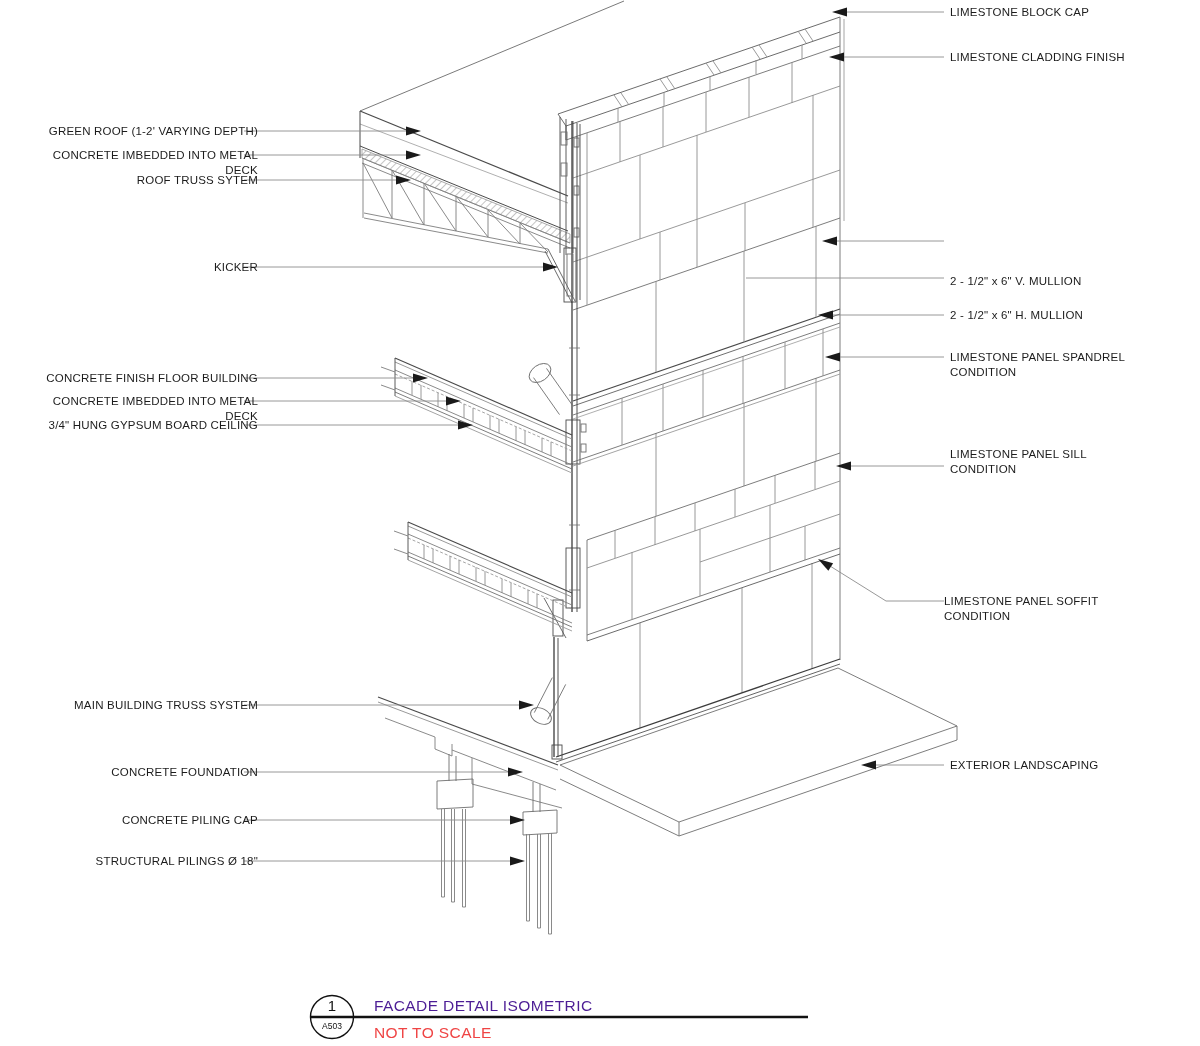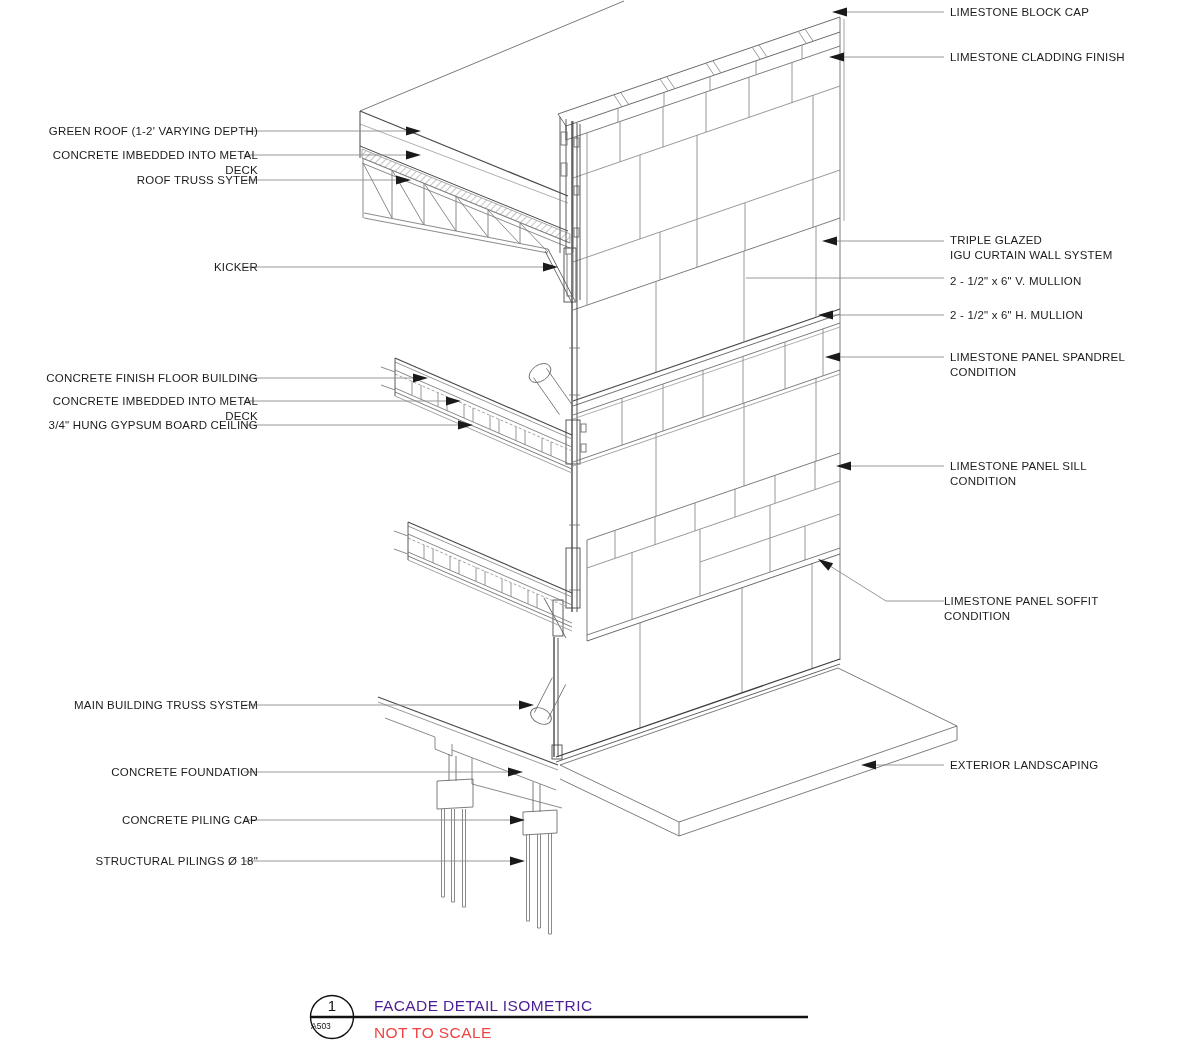--- a/index.html
+++ b/index.html
@@ -6,21 +6,21 @@
   body{width:1200px;height:1046px;position:relative;background:#ffffff;overflow:hidden;
        font-family:"Liberation Sans",sans-serif}
   #stage{position:absolute;left:0;top:0;width:1200px;height:1046px}
   svg{position:absolute;left:0;top:0}
   .lbl{position:absolute;font-size:11.5px;line-height:15px;color:#1c1c1c;
        letter-spacing:.2px;white-space:pre-line}
   .lbl-l{left:22px;width:236px;text-align:right}
   .lbl-r{left:950px;width:200px;text-align:left}
   .tb-num{position:absolute;left:311px;top:997px;width:42px;text-align:center;
           font-size:15px;color:#111}
-  .tb-sheet{position:absolute;left:311px;top:1021px;width:42px;text-align:left;
+  .tb-sheet{position:absolute;left:311px;top:1021px;width:42px;text-align:center;
           font-size:8.5px;color:#111}
   .tb-title{position:absolute;left:374px;top:997px;font-size:15.5px;color:#4c1d95;letter-spacing:.4px}
   .tb-scale{position:absolute;left:374px;top:1024px;font-size:15.5px;color:#ef4444;letter-spacing:.4px}
 </style>
 </head>
 <body>
 
 <div id="stage">
 
 <svg width="1200" height="1046" viewBox="0 0 1200 1046">
@@ -355,26 +355,24 @@
   <div class="lbl lbl-l" style="top:371px">CONCRETE FINISH FLOOR BUILDING</div>
   <div class="lbl lbl-l" style="top:394px">CONCRETE IMBEDDED INTO METAL DECK</div>
   <div class="lbl lbl-l" style="top:418px">3/4" HUNG GYPSUM BOARD CEILING</div>
   <div class="lbl lbl-l" style="top:698px">MAIN BUILDING TRUSS SYSTEM</div>
   <div class="lbl lbl-l" style="top:765px">CONCRETE FOUNDATION</div>
   <div class="lbl lbl-l" style="top:813px">CONCRETE PILING CAP</div>
   <div class="lbl lbl-l" style="top:854px">STRUCTURAL PILINGS Ø 18"</div>
 
   <div class="lbl lbl-r" style="top:5px">LIMESTONE BLOCK CAP</div>
   <div class="lbl lbl-r" style="top:50px">LIMESTONE CLADDING FINISH</div>
-  <div class="lbl lbl-r" style="top:233px">TRIPLE GLAZED
-IGU CURTAIN WALL SYSTEM</div>
   <div class="lbl lbl-r" style="top:274px">2 - 1/2" x 6" V. MULLION</div>
   <div class="lbl lbl-r" style="top:308px">2 - 1/2" x 6" H. MULLION</div>
   <div class="lbl lbl-r" style="top:350px">LIMESTONE PANEL SPANDREL CONDITION</div>
-  <div class="lbl lbl-r" style="top:459px">LIMESTONE PANEL SILL CONDITION</div>
+  <div class="lbl lbl-r" style="top:447px">LIMESTONE PANEL SILL CONDITION</div>
   <div class="lbl lbl-r" style="top:594px;left:944px">LIMESTONE PANEL SOFFIT CONDITION</div>
   <div class="lbl lbl-r" style="top:758px">EXTERIOR LANDSCAPING</div>
 
   <div class="tb-num">1</div>
   <div class="tb-sheet">A503</div>
   <div class="tb-title">FACADE DETAIL ISOMETRIC</div>
   <div class="tb-scale">NOT TO SCALE</div>
 </div>
 
 </body></html>

